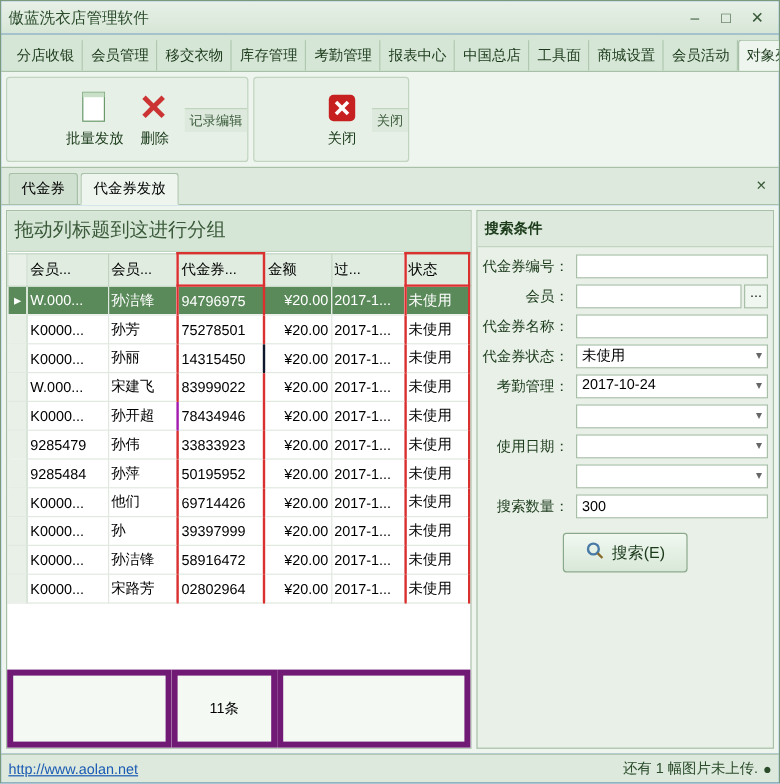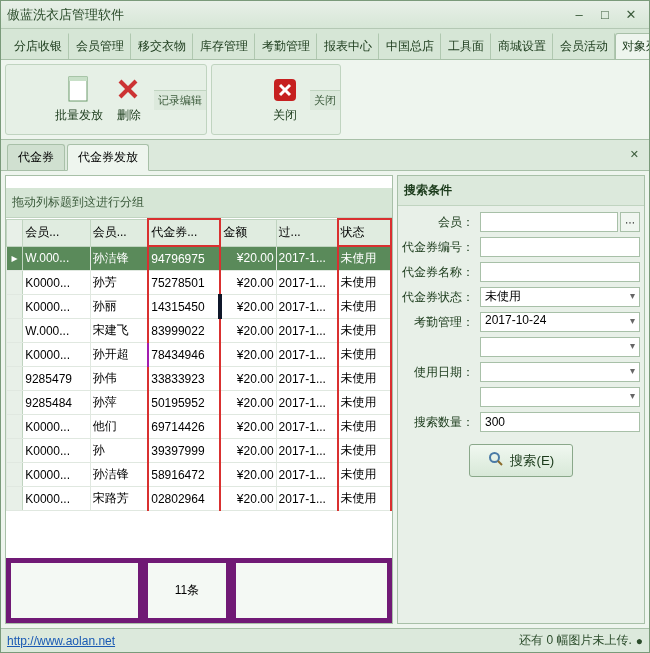--- a/index.html
+++ b/index.html
@@ -17,21 +17,21 @@
   .ribbon-btn { width: 50px; display: flex; flex-direction: column; align-items: center; justify-content: center; cursor: pointer; color: #1a3a1a; }
   .ribbon-btn .icon { width: 30px; height: 30px; display: flex; align-items: center; justify-content: center; margin-bottom: 2px; }
   .ribbon-group-label { font-size: 11px; padding: 2px 4px; width: 100%; text-align: center; border-top: 1px solid #c0d4c0; background: #dce9dc; color: #3a5a3a; }
   .subtabs { display: flex; background: #dce9dc; padding: 4px 6px 0 6px; border-bottom: 1px solid #a8c0a8; }
   .subtab { padding: 4px 10px; border: 1px solid #a8c0a8; border-bottom: none; margin-right: 2px; cursor: pointer; background: #d0e0d0; border-radius: 3px 3px 0 0; }
   .subtab.active { background: #eef5ee; border-bottom: 1px solid #eef5ee; margin-bottom: -1px; }
   .subtabs .close-tab { font-size: 11px; color: #3a5a3a; padding: 4px; cursor: pointer; margin-left:auto;}
   .content { flex: 1; display: flex; background: #eef5ee; overflow: hidden; }
   .left-panel { flex: 1; display: flex; flex-direction: column; border: 1px solid #a8c0a8; margin: 4px 2px 4px 4px; background: #fff; }
   .right-panel { width: 248px; border: 1px solid #a8c0a8; margin: 4px 4px 4px 2px; background: #e8f0e8; display: flex; flex-direction: column; }
-  .group-header { background: #d6e6d6; padding: 6px; font-size: 12px; color: #3a5a3a; border-bottom: 1px solid #c0d4c0; margin-top: 12px; }
+  .group-header { background: #d6e6d6; padding: 6px; font-size: 16px; color: #3a5a3a; border-bottom: 1px solid #c0d4c0; }
   .right-title { padding: 6px; font-weight: bold; color: #1a3a1a; border-bottom: 1px solid #c0d4c0; background: #dce9dc; }
   .form { padding: 6px 4px; }
   .form-row { display: flex; align-items: center; margin-bottom: 5px; font-size: 12px; }
   .form-row label { width: 78px; text-align: right; padding-right: 6px; color: #1a3a1a; white-space: nowrap; }
   .form-row input, .form-row .combo { flex: 1; height: 20px; border: 1px solid #a8c0a8; background: #fff; padding: 0 4px; font-size: 12px; min-width: 0; }
   .combo { position: relative; }
   .combo .caret { position: absolute; right: 4px; top: 2px; font-size: 10px; color: #666; }
   .btn-row { text-align: center; margin-top: 12px; }
   .search-btn { padding: 6px 18px; border: 1px solid #8aa88a; background: linear-gradient(#f0f8f0,#d8e8d8); border-radius: 3px; cursor: pointer; display: inline-flex; align-items: center; gap: 6px; color: #1a3a1a; }
   .grid-wrap { flex: 1; overflow: hidden; position: relative; }
@@ -152,21 +152,21 @@
                 <td style="">孙芳</td>
                 <td style="border-left:2px solid #d93030;border-right:2px solid #d93030">75278501</td>
                 <td style="text-align:right;">¥20.00</td>
                 <td style="">2017-1...</td>
                 <td style="border-left:2px solid #d93030;border-right:2px solid #d93030">未使用</td>
               </tr>
               <tr>
                 <td class="row-indicator"></td>
                 <td style="">K0000...</td>
                 <td style="">孙丽</td>
-                <td style="border-left:2px solid #d93030;border-right:4px solid #0f172a">14315450</td>
+                <td style="border-left:2px solid #d93030;border-right:2px solid #0f172a">14315450</td>
                 <td style="text-align:right;">¥20.00</td>
                 <td style="">2017-1...</td>
                 <td style="border-left:2px solid #d93030;border-right:2px solid #d93030">未使用</td>
               </tr>
               <tr>
                 <td class="row-indicator"></td>
                 <td style="">W.000...</td>
                 <td style="">宋建飞</td>
                 <td style="border-left:2px solid #d93030;border-right:2px solid #d93030">83999022</td>
                 <td style="text-align:right;">¥20.00</td>
@@ -243,27 +243,27 @@
         <div class="footer-cell" style="flex:2.2"></div>
         <div class="footer-cell" style="flex:1">11条</div>
         <div class="footer-cell" style="flex:2.8"></div>
       </div>
     </div>
 
     <div class="right-panel">
       <div class="right-title">搜索条件</div>
       <div class="form">
         <div class="form-row">
+            <label>代金券编号：</label>
+            <input style="">
+          </div>
+        <div class="form-row">
             <label>会员：</label>
             <input style="">
             <div class="lookup-btn">⋯</div>
-          </div>
-        <div class="form-row">
-            <label>代金券编号：</label>
-            <input style="">
           </div>
         <div class="form-row">
             <label>代金券名称：</label>
             <input style="">
           </div>
         <div class="form-row">
             <label>代金券状态：</label>
             <div class="combo"><span>未使用</span><span class="caret">▾</span></div>
           </div>
         <div class="form-row">
@@ -300,16 +300,16 @@
                 </svg></span>
             <span>搜索(E)</span>
           </button>
         </div>
       </div>
     </div>
   </div>
 
   <div class="statusbar">
     <a href="#">http://www.aolan.net</a>
-    <span class="right">还有 0 幅图片未上传.</span>
+    <span class="right">还有 1 幅图片未上传.</span>
     <span style="margin-left:4px">●</span>
   </div>
 </div>
 
 </body></html>

